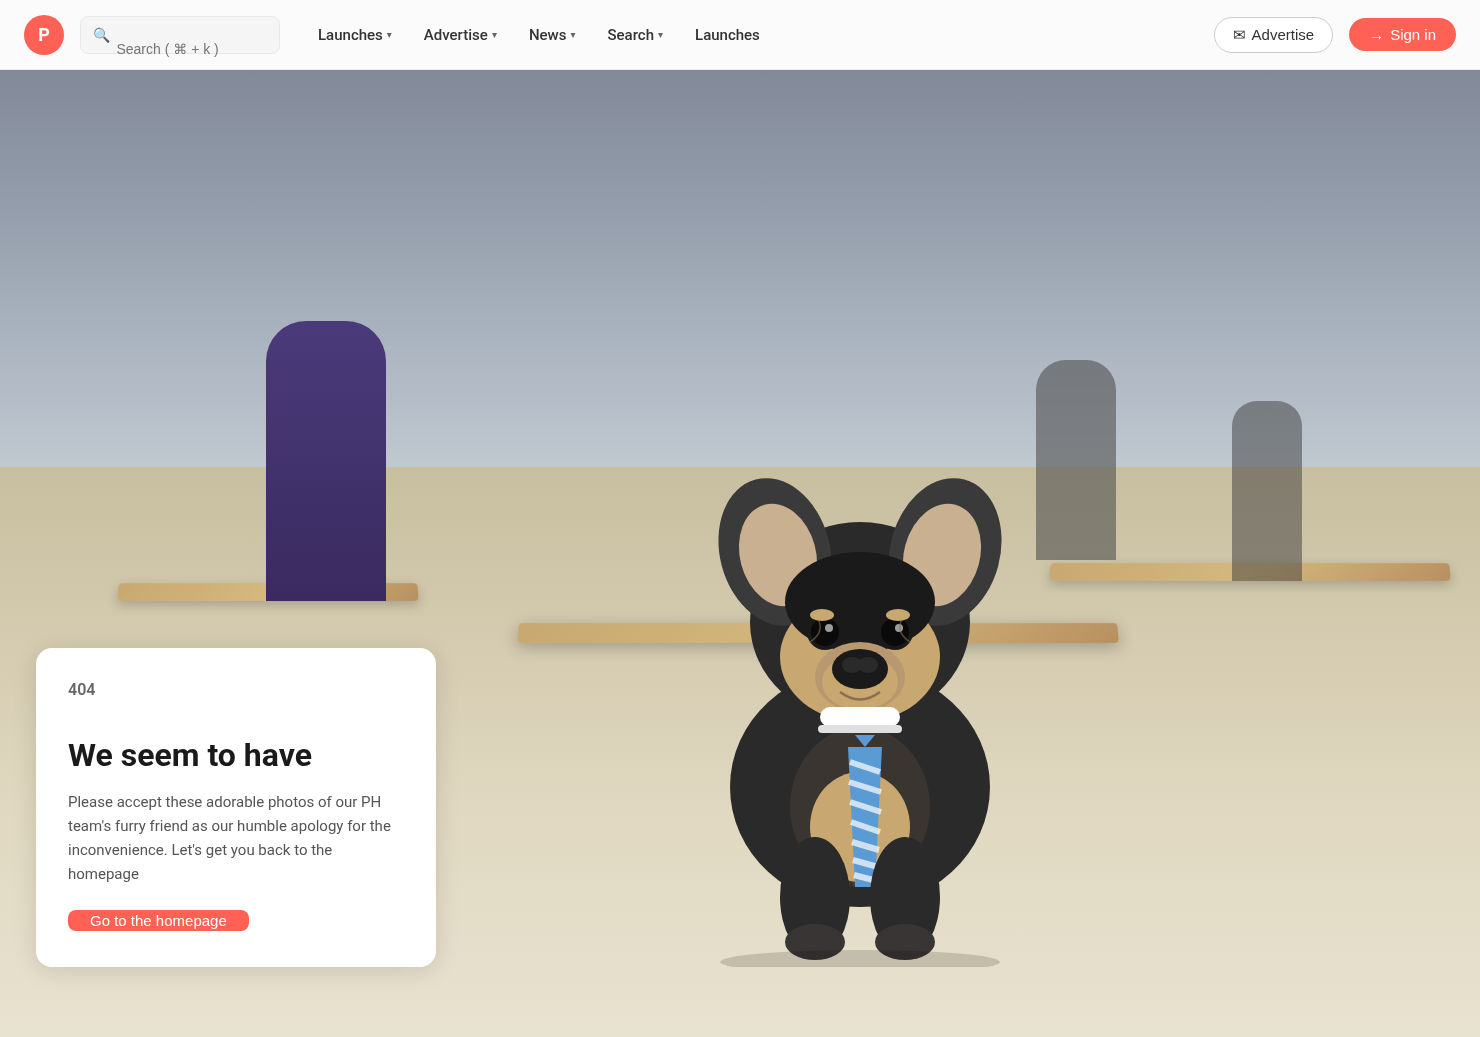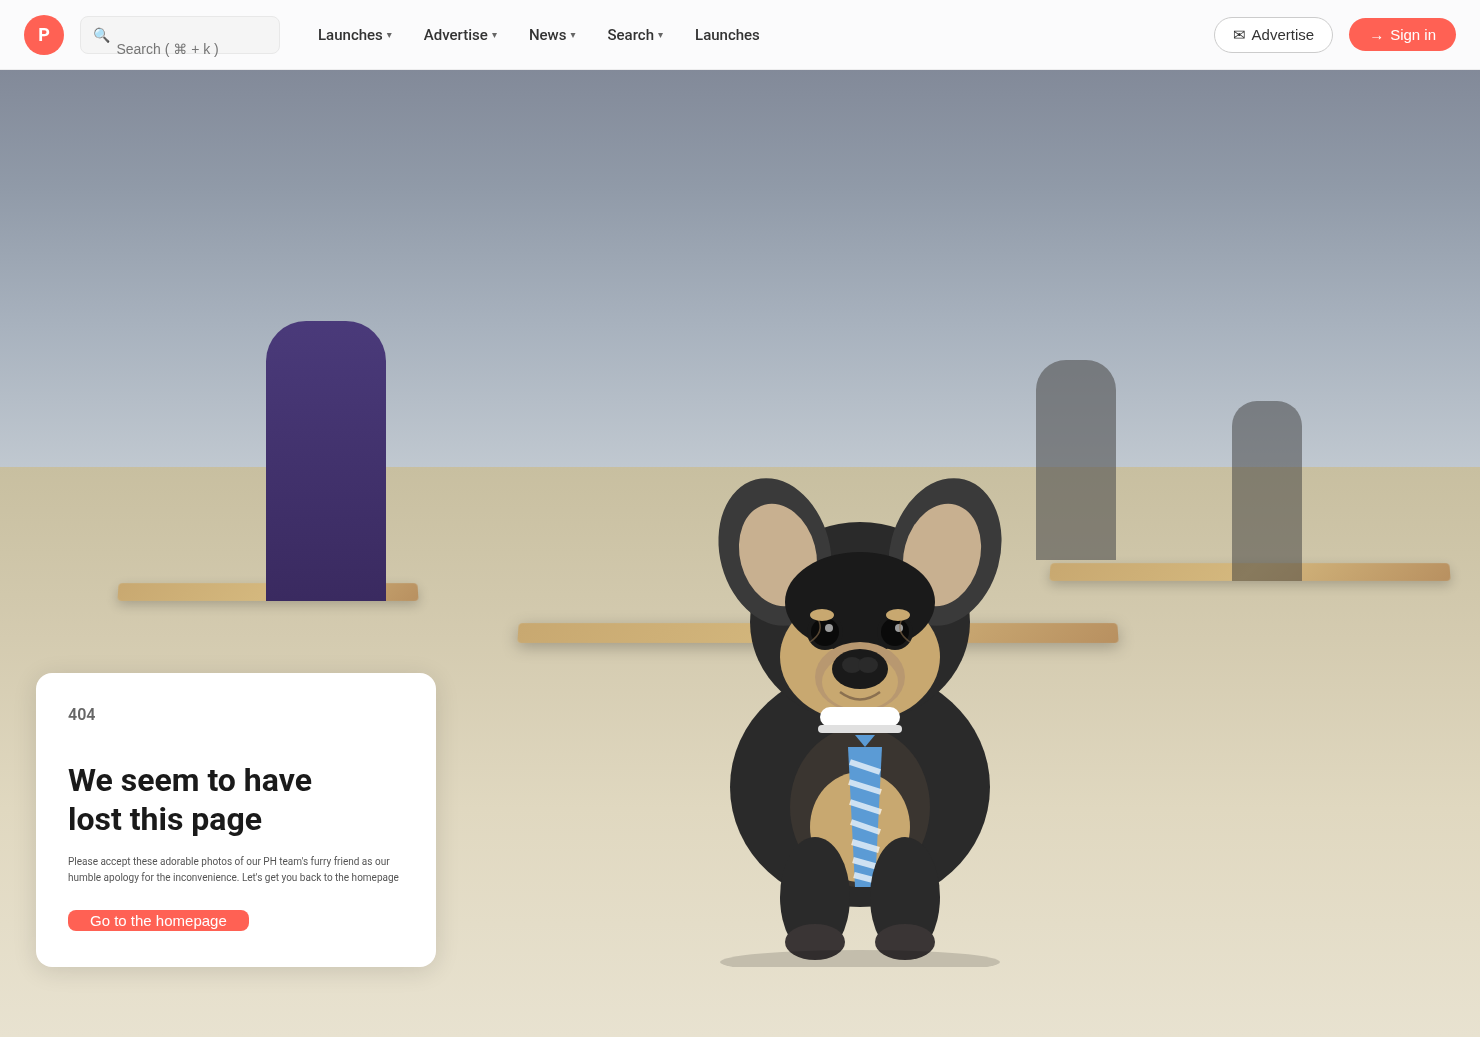--- a/index.html
+++ b/index.html
@@ -269,21 +269,21 @@
     .error-title {
       font-size: 32px;
       font-weight: 700;
       color: #1a1a1a;
       line-height: 1.2;
       margin-bottom: 16px;
       margin-top: 37px;
     }
 
     .error-desc {
-      font-size: 10px;
+      font-size: 15px;
       color: #555;
       line-height: 1.6;
       margin-bottom: 24px;
     }
 
     .btn-homepage {
       display: inline-block;
       padding: 2px 22px;
       background: #ff6154;
       color: white;
@@ -424,17 +424,16 @@
   <button class="btn-signin">
     <span>→</span>
     <span>Sign in</span>
   </button>
 </nav>
 
 <div class="error-card">
   <div class="error-code">404</div>
   <div class="error-title">
     <span>We seem to have</span><br>
-    <span>lost this page</span>
   </div>
   <div class="error-desc">Please accept these adorable photos of our PH team's furry friend as our humble apology for the inconvenience. Let's get you back to the homepage</div>
   <button class="btn-homepage">Go to the homepage</button>
 </div>
 
 </body></html>

